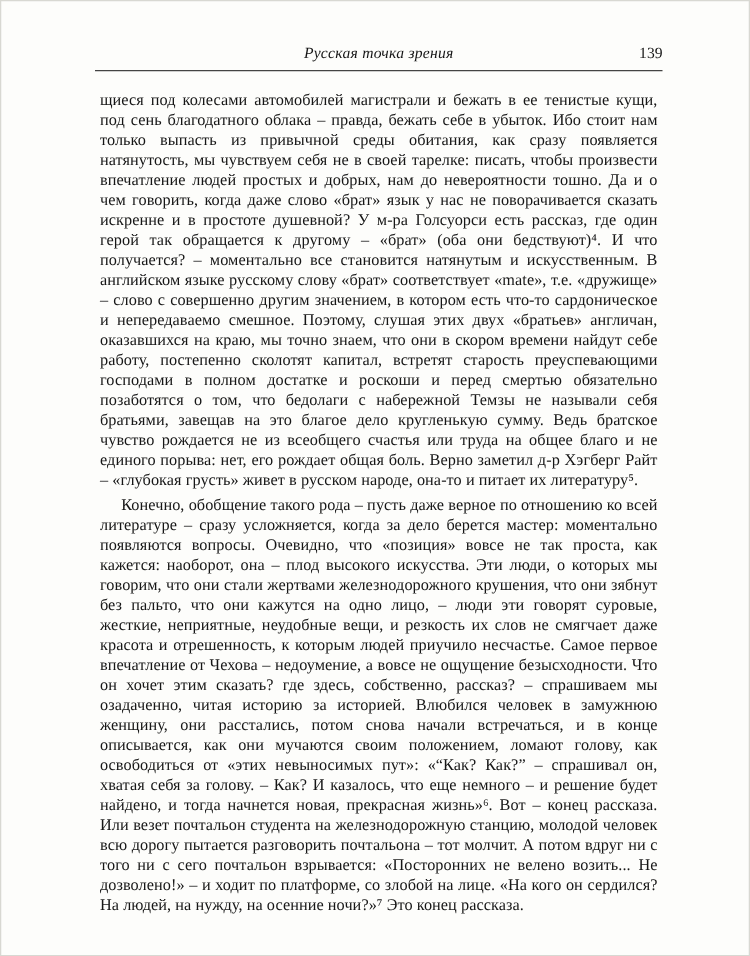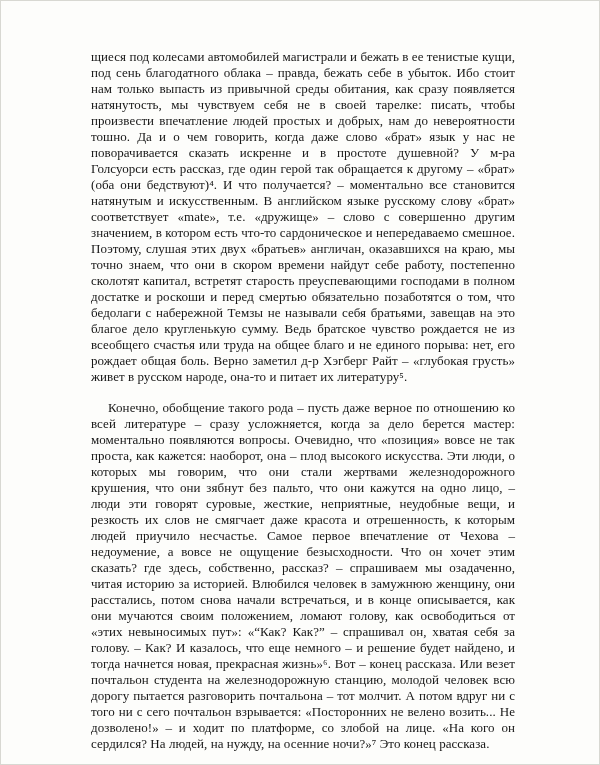--- a/index.html
+++ b/index.html
@@ -46,34 +46,41 @@
     border-top: 1px solid #444;
     margin: 5px 0 0 0;
   }
   .text-block {
     text-align: justify;
     font-size: 13px;
     line-height: 16px;
     letter-spacing: 0.05px;
   }
   .para {
-    margin: 15px;
+    margin: 4px;
     text-align: justify;
   }
   .para.no-indent {
     text-indent: 0;
   }
   .para.indent {
     text-indent: 17px;
   }
 </style>
 </head>
 <body>
 
 <div class="page">
 
+  <header class="running-head">
+    <div class="head-row">
+      <span class="head-title">Русская точка зрения</span>
+      <span class="head-page">139</span>
+    </div>
+    <hr class="head-rule">
+  </header>
 
   <main class="text-block">
     <p class="para no-indent">щиеся под колесами автомобилей магистрали и бежать в ее тенистые кущи, под сень благодатного облака – правда, бежать себе в убыток. Ибо стоит нам только выпасть из привычной среды обитания, как сразу появляется натянутость, мы чувствуем себя не в своей тарелке: писать, чтобы произвести впечатление людей простых и добрых, нам до невероятности тошно. Да и о чем говорить, когда даже слово «брат» язык у нас не поворачивается сказать искренне и в простоте душевной? У м-ра Голсуорси есть рассказ, где один герой так обращается к другому – «брат» (оба они бедствуют)⁴. И что получается? – моментально все становится натянутым и искусственным. В английском языке русскому слову «брат» соответствует «mate», т.е. «дружище» – слово с совершенно другим значением, в котором есть что-то сардоническое и непередаваемо смешное. Поэтому, слушая этих двух «братьев» англичан, оказавшихся на краю, мы точно знаем, что они в скором времени найдут себе работу, постепенно сколотят капитал, встретят старость преуспевающими господами в полном достатке и роскоши и перед смертью обязательно позаботятся о том, что бедолаги с набережной Темзы не называли себя братьями, завещав на это благое дело кругленькую сумму. Ведь братское чувство рождается не из всеобщего счастья или труда на общее благо и не единого порыва: нет, его рождает общая боль. Верно заметил д-р Хэгберг Райт – «глубокая грусть» живет в русском народе, она-то и питает их литературу⁵.</p>
     <p class="para indent">Конечно, обобщение такого рода – пусть даже верное по отношению ко всей литературе – сразу усложняется, когда за дело берется мастер: моментально появляются вопросы. Очевидно, что «позиция» вовсе не так проста, как кажется: наоборот, она – плод высокого искусства. Эти люди, о которых мы говорим, что они стали жертвами железнодорожного крушения, что они зябнут без пальто, что они кажутся на одно лицо, – люди эти говорят суровые, жесткие, неприятные, неудобные вещи, и резкость их слов не смягчает даже красота и отрешенность, к которым людей приучило несчастье. Самое первое впечатление от Чехова – недоумение, а вовсе не ощущение безысходности. Что он хочет этим сказать? где здесь, собственно, рассказ? – спрашиваем мы озадаченно, читая историю за историей. Влюбился человек в замужнюю женщину, они расстались, потом снова начали встречаться, и в конце описывается, как они мучаются своим положением, ломают голову, как освободиться от «этих невыносимых пут»: «“Как? Как?” – спрашивал он, хватая себя за голову. – Как? И казалось, что еще немного – и решение будет найдено, и тогда начнется новая, прекрасная жизнь»⁶. Вот – конец рассказа. Или везет почтальон студента на железнодорожную станцию, молодой человек всю дорогу пытается разговорить почтальона – тот молчит. А потом вдруг ни с того ни с сего почтальон взрывается: «Посторонних не велено возить... Не дозволено!» – и ходит по платформе, со злобой на лице. «На кого он сердился? На людей, на нужду, на осенние ночи?»⁷ Это конец рассказа.</p>
   </main>
 
 </div>
 
 </body></html>

